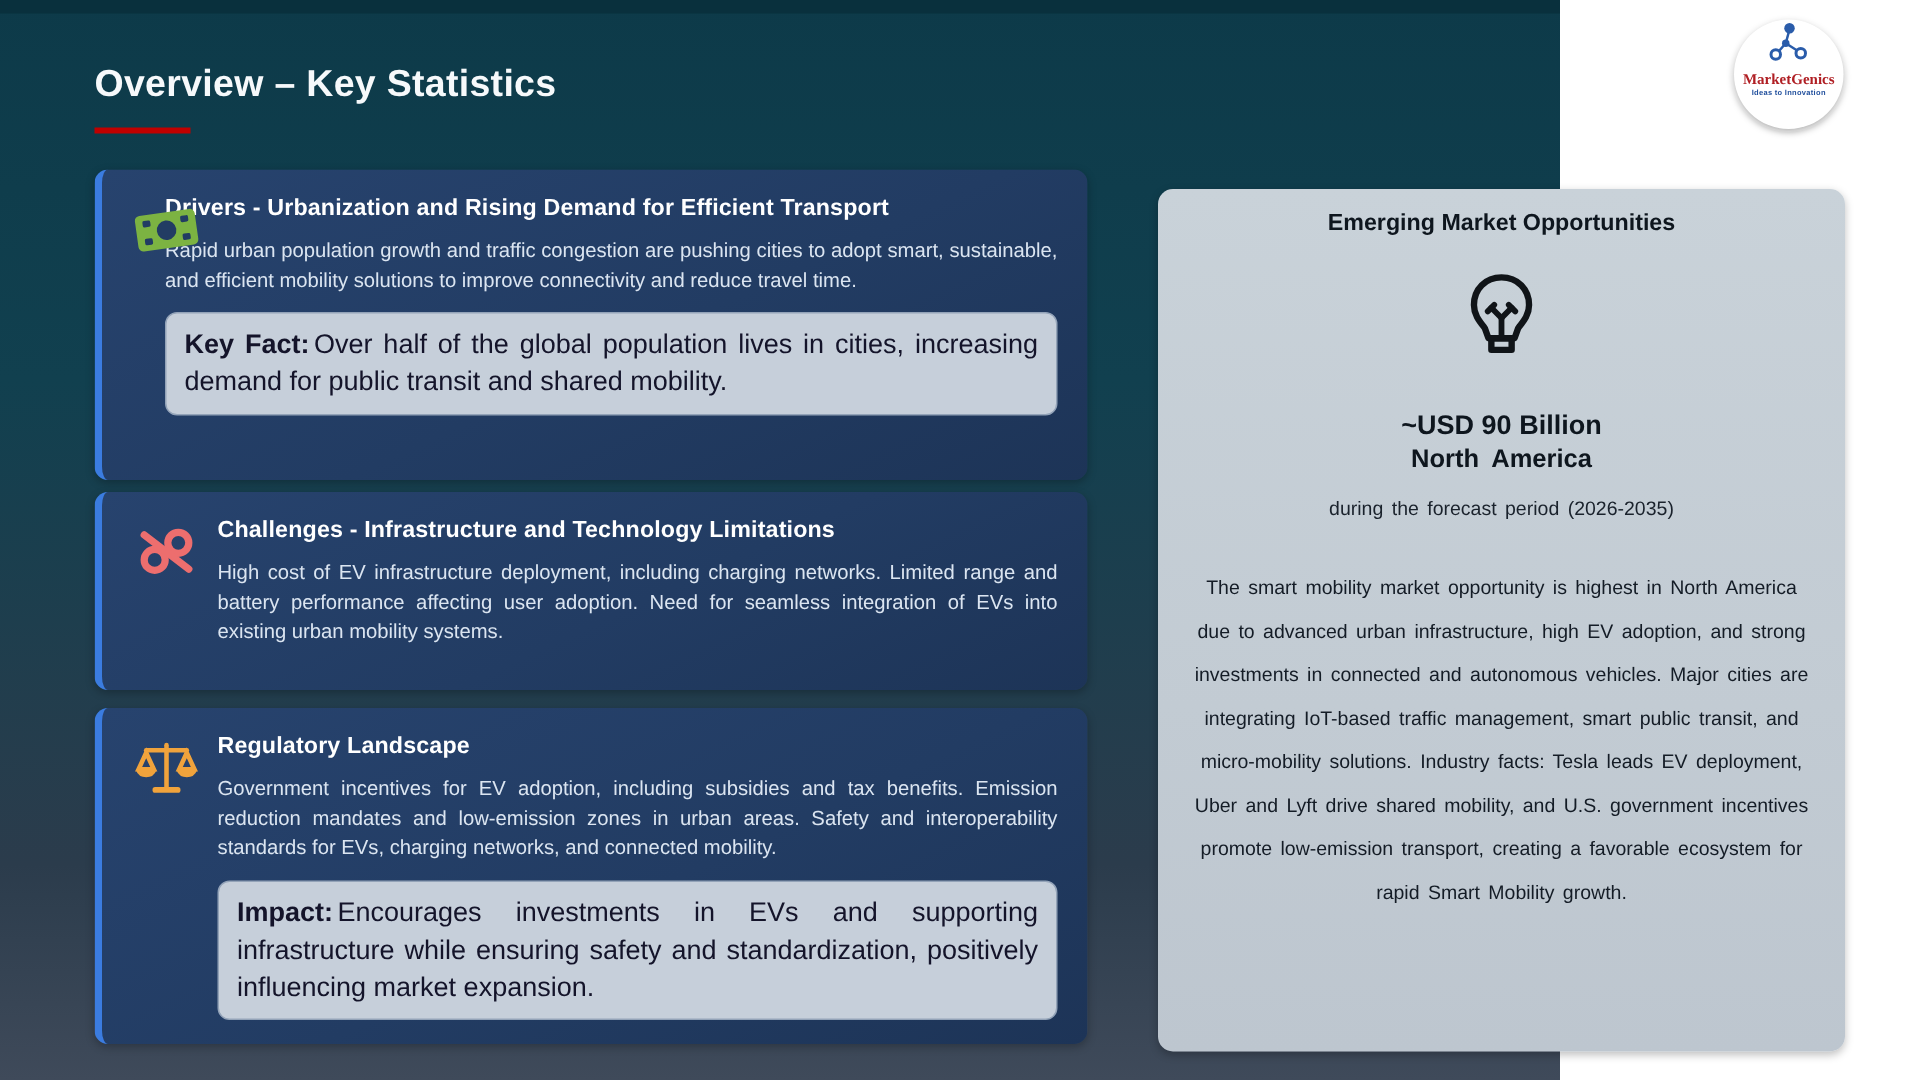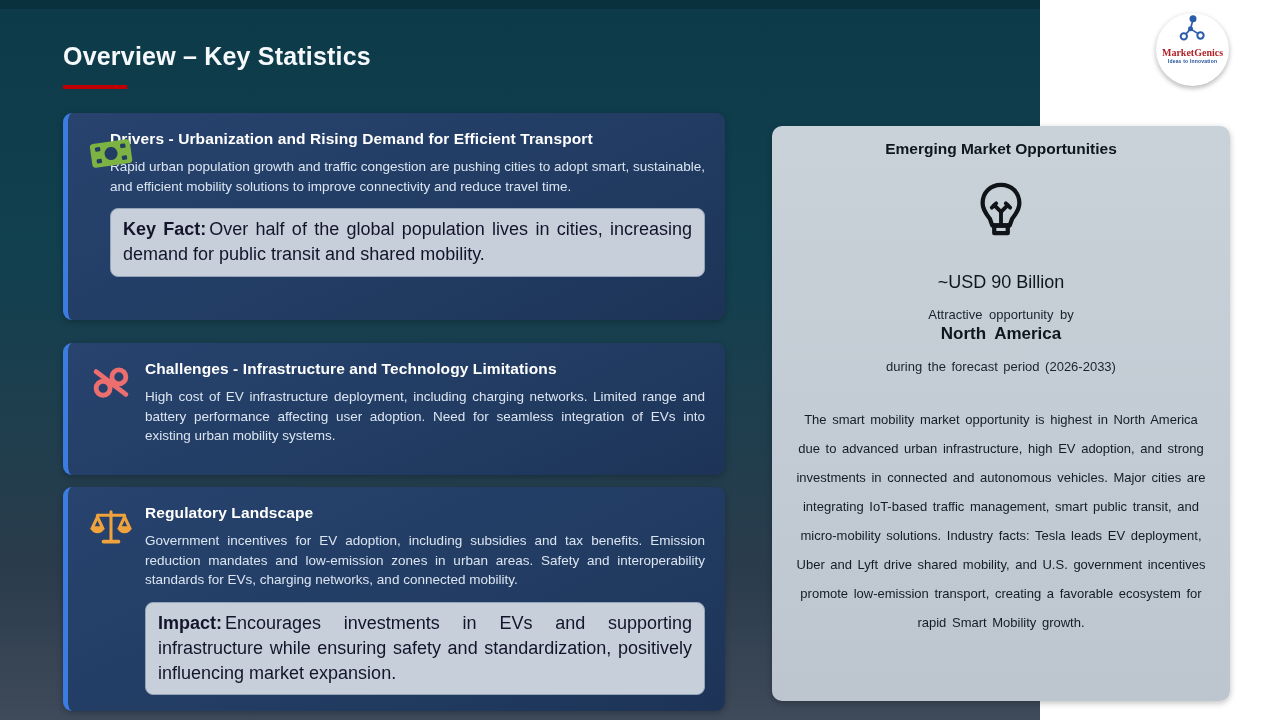--- a/index.html
+++ b/index.html
@@ -34,21 +34,21 @@
   
   .cards { position:absolute; left:63px; top:113px; width:662px; }
   .card {
     position:relative; width:662px;
     background:linear-gradient(155deg,#27436e 0%,#223c63 55%,#1d3457 100%);
     border-left:5px solid #3b7ce0;
     border-radius:9px;
     padding:17px 20px 16px 77px;
     box-shadow:0 2px 6px rgba(0,0,0,0.25);
   }
-  .card-1 { min-height:207px; margin-bottom:23px;padding-left:42px; }
+  .card-1 { min-height:207px; margin-bottom:8px;padding-left:42px; }
   .card-2 { min-height:132px; margin-bottom:12px; }
   .card-3 { min-height:211px; }
   .card-icon { position:absolute; left:20px; top:17px; width:46px; height:46px; display:flex; align-items:center; justify-content:center; }
   .card-title { color:#ffffff; font-size:15.5px; font-weight:bold; margin-bottom:9px; letter-spacing:0.1px; }
   .card-body {
     color:#dbe5f1; font-size:13.5px; line-height:1.45; text-align:justify;
   }
   .callout {
     margin-top:12px; background:#c6cfda; border:1.5px solid #93a3b8; border-radius:8px;
     padding:8px 12px; color:#14142a; font-size:18px; line-height:1.4; text-align:justify;
@@ -57,21 +57,21 @@
 
   
   .opportunity {
     position:absolute; left:772px; top:126px; width:458px; height:575px;
     background:linear-gradient(180deg,#c9d2d9 0%,#c2cbd3 60%,#bdc6cf 100%);
     border-radius:10px; text-align:center; padding:14px 24px;
     box-shadow:0 2px 6px rgba(0,0,0,0.25);
   }
   .opp-title { color:#0e161e; font-size:15.5px; font-weight:bold; }
   .opp-icon { margin-top:22px; }
-  .opp-value { margin-top:26px; color:#0e161e; font-size:18px; font-weight:normal; }
+  .opp-value { margin-top:26px; color:#0e161e; font-size:18px; font-weight:bold; }
   .opp-subtitle { margin-top:14px; color:#1a222c; font-size:13px; word-spacing:3px; }
   .opp-region { margin-top:2px; color:#0e161e; font-size:17px; font-weight:bold; word-spacing:4px; }
   .opp-period { margin-top:15px; color:#1a222c; font-size:13px; word-spacing:2px; }
   .opp-desc {
     margin-top:32px; color:#141c26; font-size:13px; line-height:2.23; text-align:center; word-spacing:2px;
   }
 </style>
 </head>
 <body>
 
@@ -169,19 +169,18 @@
         <g fill="none" stroke="#101418" stroke-width="4" stroke-linecap="round">
           <path d="M30 46 V33"></path>
           <path d="M30 33 L23 26"></path>
           <path d="M30 33 L37 26"></path>
           <path d="M20.5 28.5 L25 24"></path>
           <path d="M39.5 28.5 L35 24"></path>
         </g>
       </svg>
     </div>
     <div class="opp-value">~USD 90 Billion</div>
-    <div class="opp-subtitle">Attractive opportunity by</div>
     <div class="opp-region">North America</div>
-    <div class="opp-period">during the forecast period (2026-2033)</div>
+    <div class="opp-period">during the forecast period (2026-2035)</div>
     <div class="opp-desc">The smart mobility market opportunity is highest in North America due to advanced urban infrastructure, high EV adoption, and strong investments in connected and autonomous vehicles. Major cities are integrating IoT-based traffic management, smart public transit, and micro-mobility solutions. Industry facts: Tesla leads EV deployment, Uber and Lyft drive shared mobility, and U.S. government incentives promote low-emission transport, creating a favorable ecosystem for rapid Smart Mobility growth.</div>
   </div>
 
 </div>
 
 </body></html>

